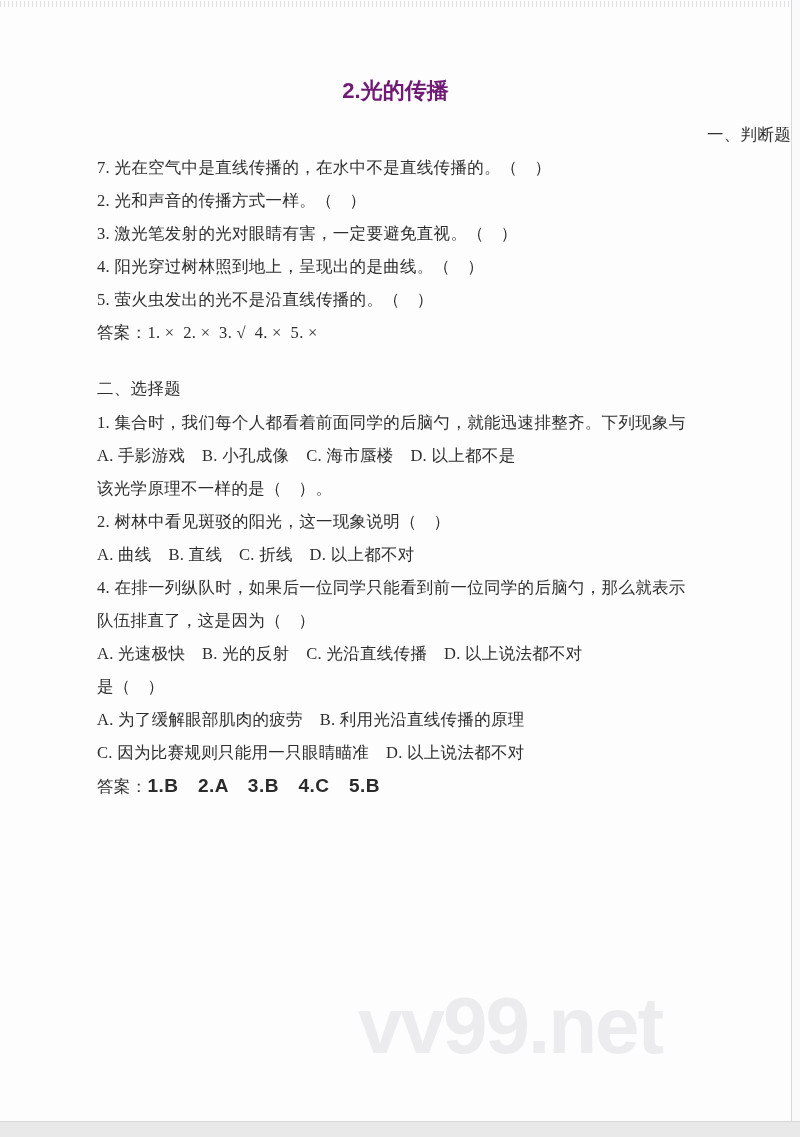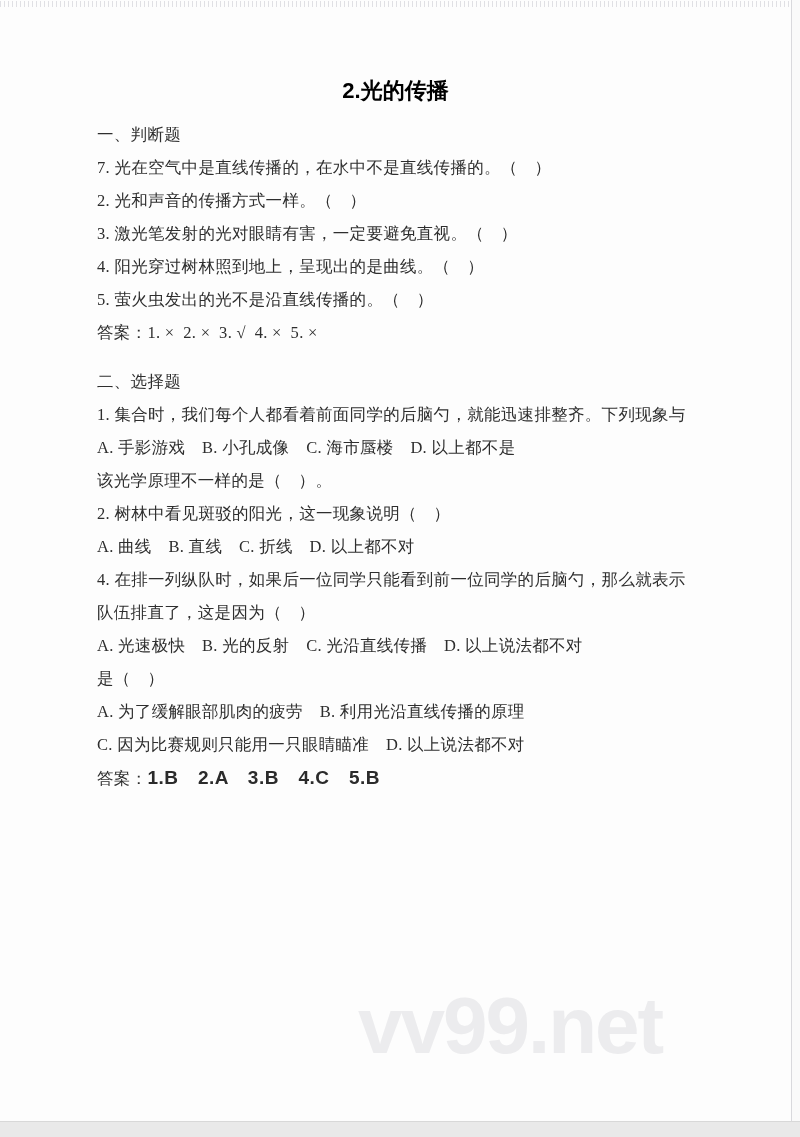--- a/index.html
+++ b/index.html
@@ -17,32 +17,32 @@
     border-right:1px solid #d9d9dd;
   }
   .perforation{
     position:absolute;top:1px;left:0;right:0;height:6px;
     background:repeating-linear-gradient(90deg,#e0e0e4 0 1px,transparent 1px 4px);
   }
   .title{
     margin:76px 0 0 0;
     text-align:center;
     font-size:22px;line-height:30px;
-    font-weight:700;color:#000000;
+    font-weight:700;color:#701a75;
     font-family:"Liberation Sans","DejaVu Sans",sans-serif;
   }
   .line{
     margin:0;padding-left:97px;
     font-size:16.5px;line-height:33px;
     color:#2e2e2e;
     white-space:pre-wrap;
     letter-spacing:0.3px;
   }
-  .sec1-head{margin-top:12px;}
-  .sec2-head{margin-top:16px;}
+  .sec1-head{margin-top:12px;text-align:right;}
+  .sec2-head{margin-top:24px;font-family:Liberation Mono, monospace;}
   .ans-val-sans{
     font-family:"Liberation Sans","DejaVu Sans",sans-serif;
     font-weight:700;font-size:19px;color:#2b2b2b;
     letter-spacing:0.5px;
   }
   .watermark{
     position:absolute;left:358px;top:986px;
     font-family:"Liberation Sans","DejaVu Sans",sans-serif;
     font-weight:800;font-size:80px;line-height:1;
     color:#ececee;letter-spacing:-2px;

